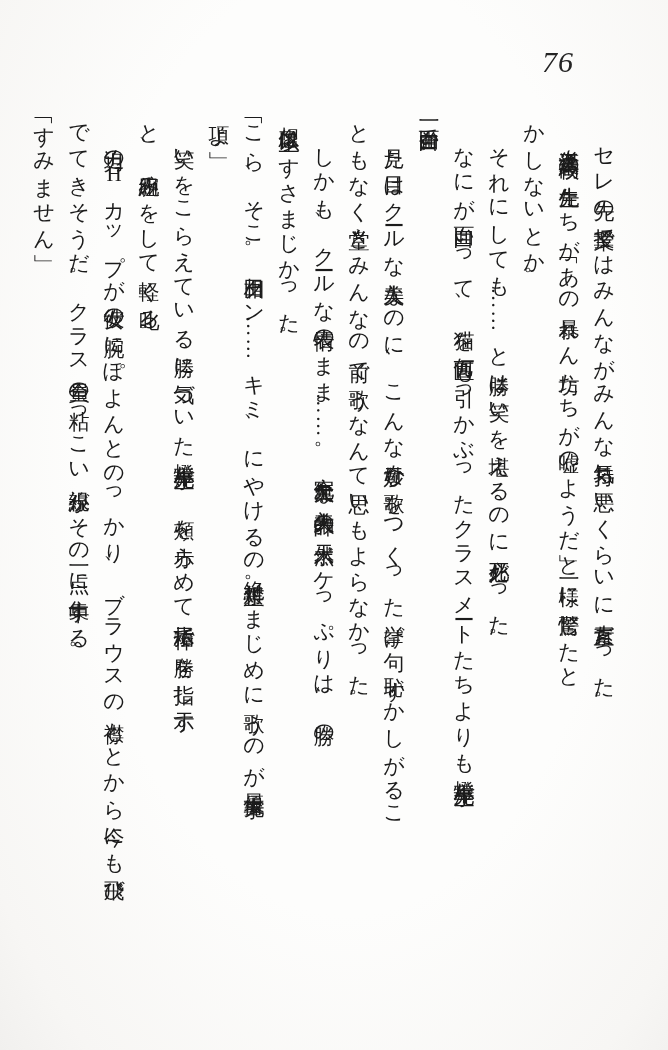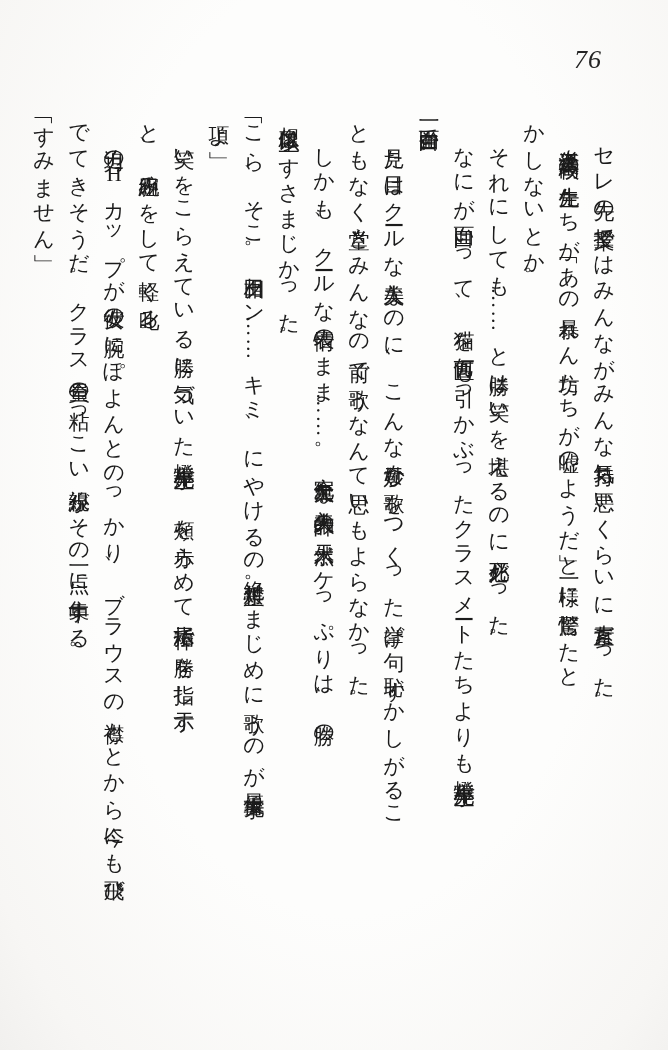--- a/index.html
+++ b/index.html
@@ -13,22 +13,22 @@
     height: 1050px;
     margin: 0;
     overflow: hidden;
     background: radial-gradient(ellipse at 52% 42%, #fdfdfc 55%, #f7f6f4 88%, #f1f0ee 100%);
     font-family: "Liberation Serif", "DejaVu Serif", serif;
     color: #1c1c1c;
   }
   .page-number {
     position: absolute;
     top: 47px;
-    left: 574px;
-    font-size: 26px;
+    left: 542px;
+    font-size: 30px;
     font-style: italic;
     letter-spacing: 1px;
     color: #242424;
     line-height: 1;
   }
   .page-text {
     position: absolute;
     top: 110px;
     left: 25px;
     width: 596px;

